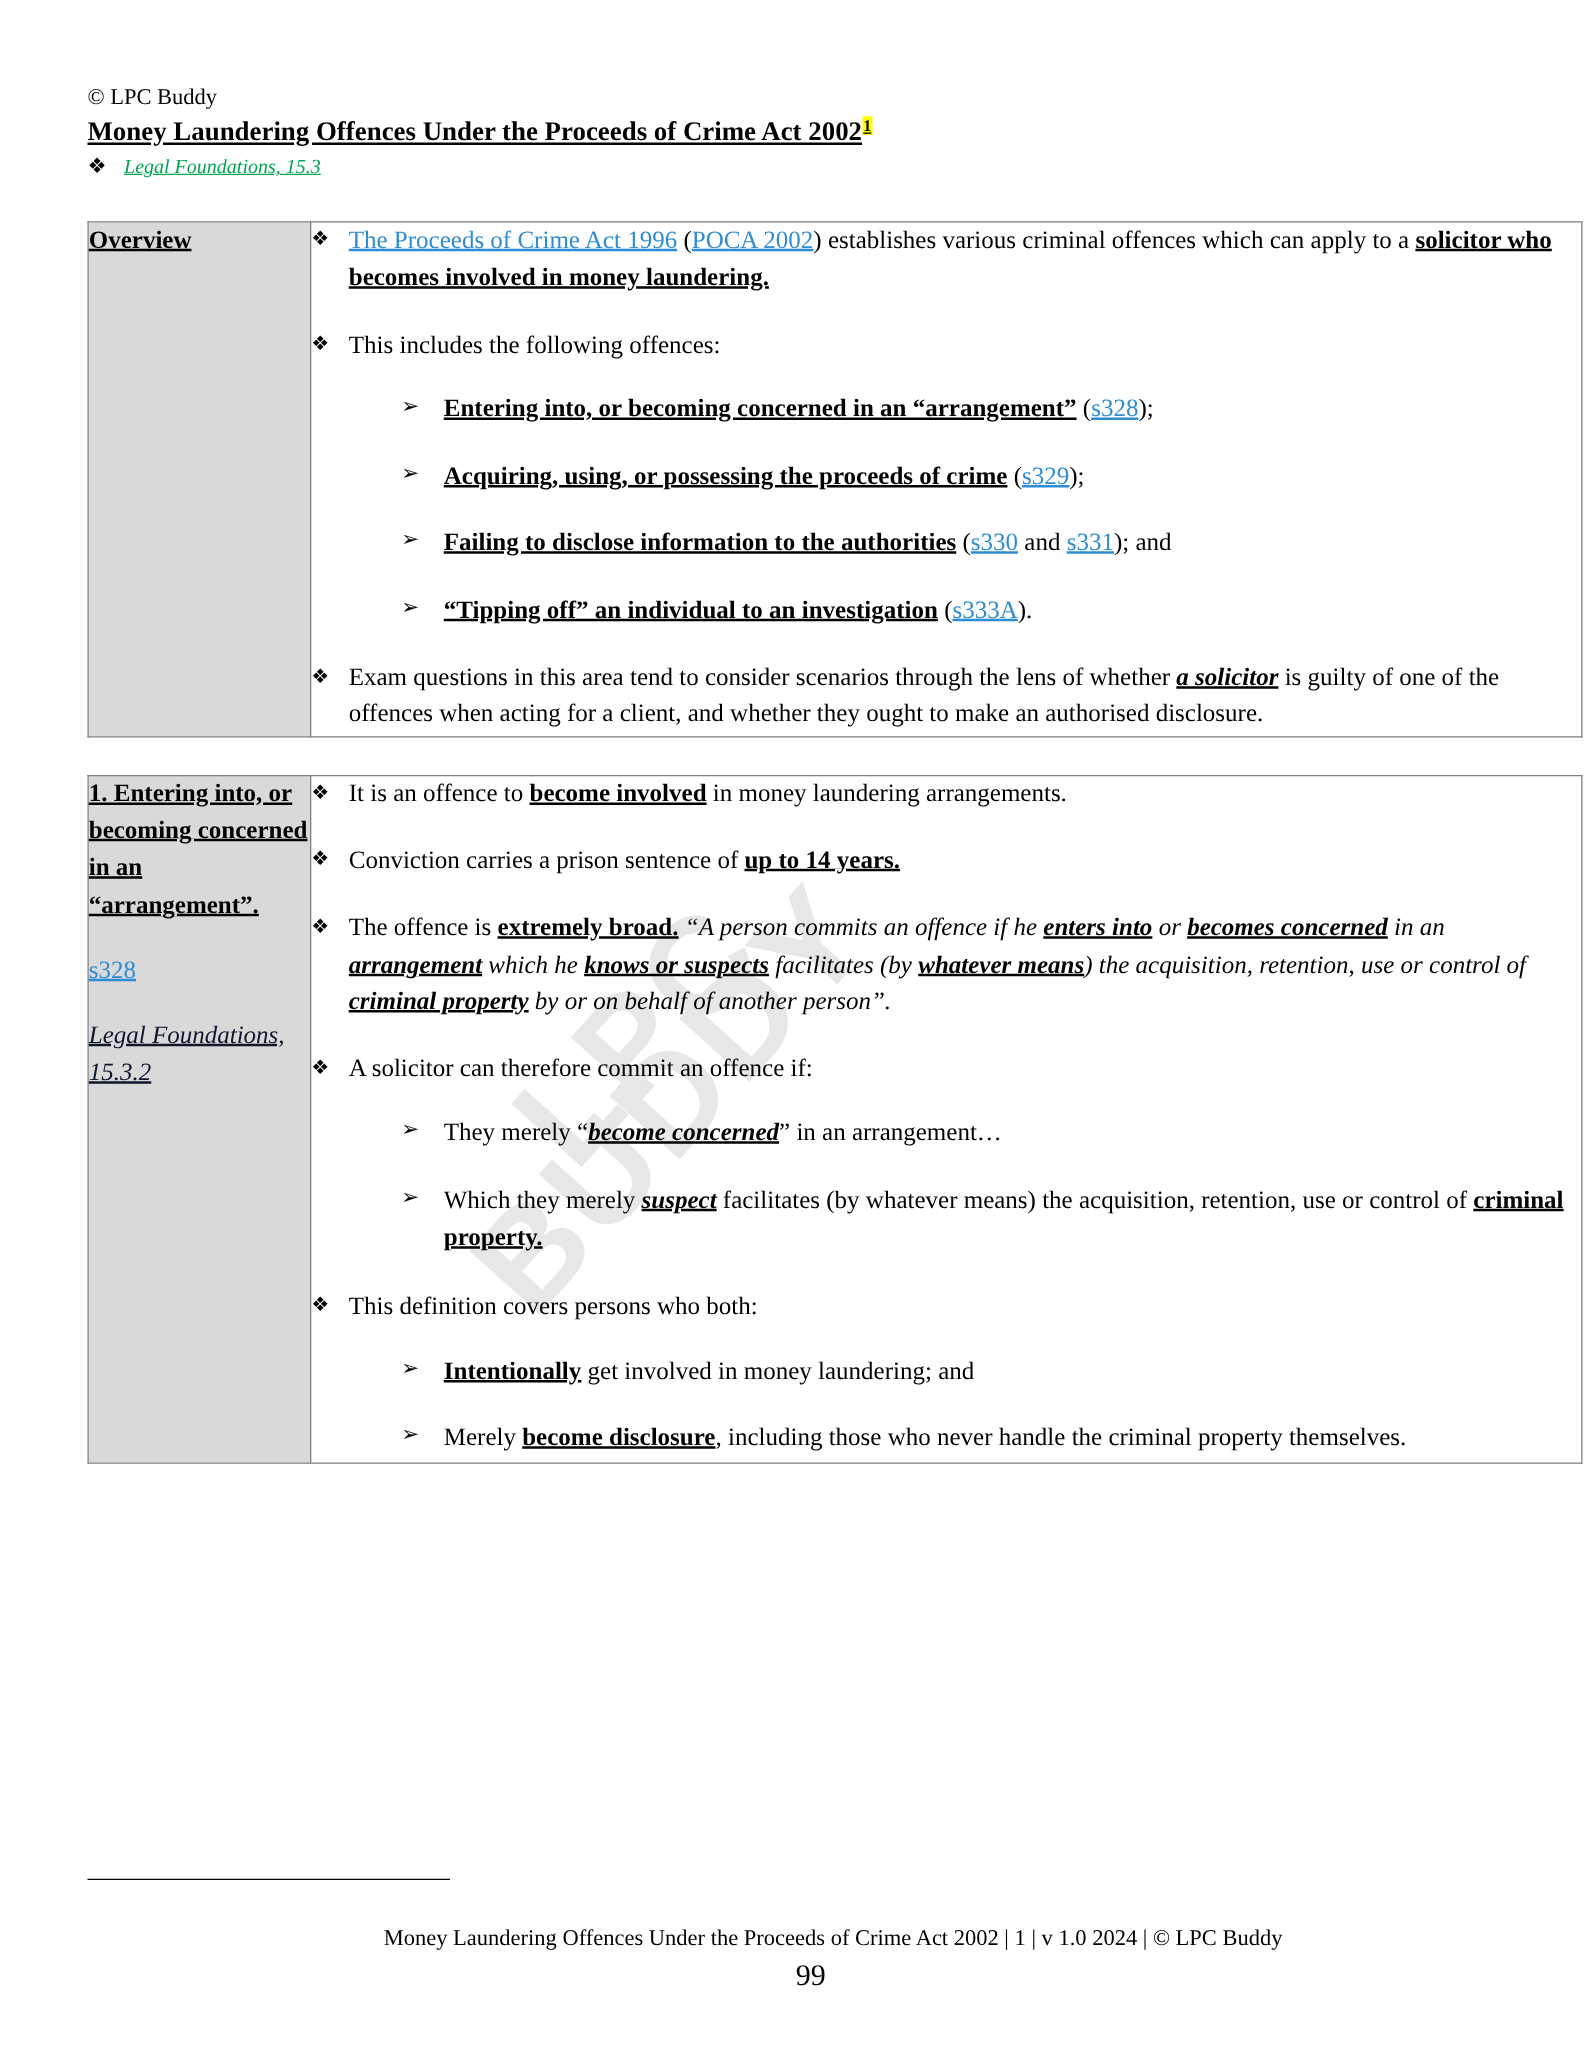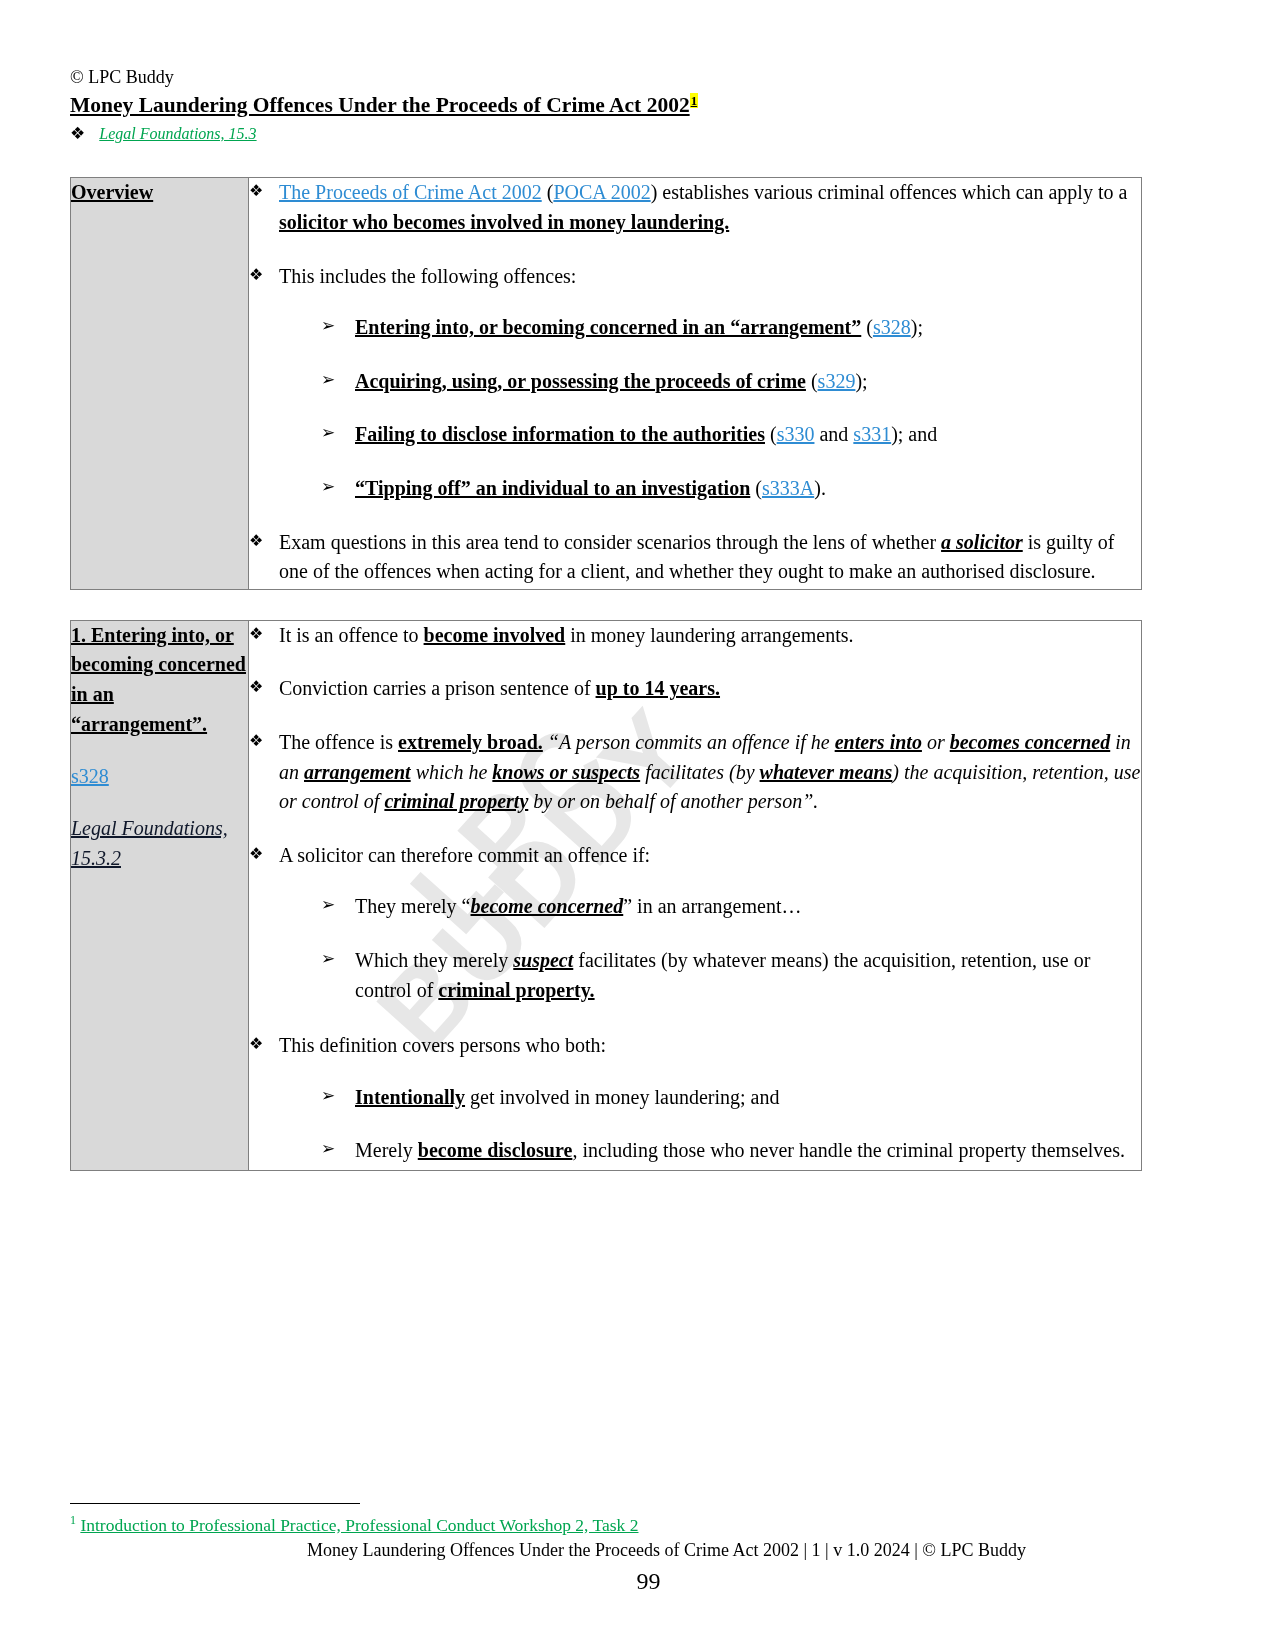--- a/index.html
+++ b/index.html
@@ -85,21 +85,21 @@
   .greenlink {
     color: #00a550;
     text-decoration: underline;
     font-style: italic;
     font-size: 16px;
   }
 
   
   table.box {
     border-collapse: collapse;
-    width: 1072px;
+    width: 1196px;
     table-layout: fixed;
     position: relative;
     z-index: 1;
     background: transparent;
   }
   table.box td {
     border: 1.3px solid #7f7f7f;
     vertical-align: top;
     padding: 0;
   }
@@ -258,21 +258,21 @@
       <tbody>
           <tr>
         <td class="label-cell">
           <span class="label-head">Overview</span>
         </td>
         <td class="body-cell">
           <ul class="blist">
 
             <li>
               <span class="mk">❖</span>
-              <span class="tx"><a class="lnk" href="#">The Proceeds of Crime Act 2002</a><span> (</span><a class="lnk" href="#">POCA 2002</a><span>) establishes various criminal offences which can apply to a </span><span class="bu">solicitor who becomes involved in money laundering.</span></span>
+              <span class="tx"><a class="lnk" href="#">The Proceeds of Crime Act 1996</a><span> (</span><a class="lnk" href="#">POCA 2002</a><span>) establishes various criminal offences which can apply to a </span><span class="bu">solicitor who becomes involved in money laundering.</span></span>
             </li>
 
             <li>
               <span class="mk">❖</span>
               <span class="tx">This includes the following offences:</span>
             </li>
           </ul>
 
           <ul class="sublist">
             <li>
@@ -369,18 +369,17 @@
             </li>
           </ul>
         </td>
       </tr>
     </tbody>
       </table>
 
   </div>
 
   <div class="fn-rule"></div>
-  <div class="fn-text"><span class="fn-num">1</span> <a class="fn-link" href="#">Introduction to Professional Practice, Professional Conduct Workshop 2, Task 2</a></div>
 
   <div class="footer-line">Money Laundering Offences Under the Proceeds of Crime Act 2002 | 1 | v 1.0 2024 | © LPC Buddy</div>
   <div class="page-num">99</div>
 
 </div>
 
 </body></html>

